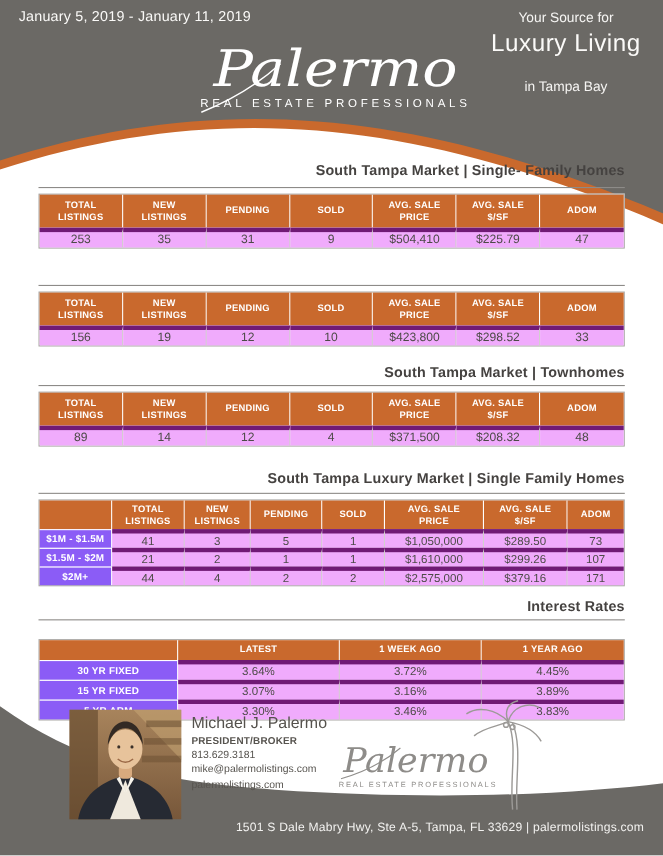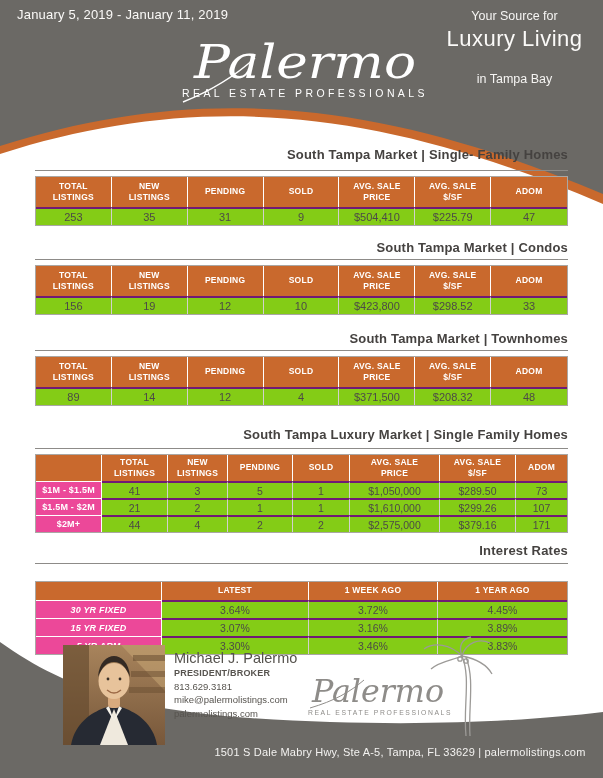--- a/index.html
+++ b/index.html
@@ -23,32 +23,32 @@
 
   
   .grid-table { position:absolute; left:35px; width:533px; display:grid; border:1px solid #a9a7a4; background:#fff; }
   .market-table   { grid-template-columns:repeat(7,1fr); }
   .luxury-table   { grid-template-columns:66px 66px 60px 65px 57px 90px 76px 1fr; }
   .interest-table { grid-template-columns:126px 147px 129px 1fr; }
 
   .hcell, .lcell, .vcell { display:flex; align-items:center; justify-content:center; text-align:center; }
   .hcell { background:#c9692d; color:#fff; font-size:8.5px; font-weight:700; letter-spacing:.25px;
            white-space:pre-line; line-height:1.3; border-right:1px solid #fff; padding:1px 2px; }
-  .lcell { background:#ec4899; color:#fff; font-size:9px; font-weight:700; letter-spacing:.2px;
+  .lcell { background:#8b5cf6; color:#fff; font-size:9px; font-weight:700; letter-spacing:.2px;
            border-right:1px solid #fff; border-top:1px solid #fff; }
-  .vcell { color:#4c4a47; border-right:1px solid #d2d0cd; border-top:2px solid #701a75; background:#84cc16; }
+  .vcell { color:#4c4a47; border-right:1px solid #d2d0cd; border-top:4px solid #701a75; background:#f0abfc; }
 
   .market-table .hcell { height:30px; }
   .market-table .vcell { height:18px; font-size:11px; }
   .luxury-table .hcell { height:26px; }
   .luxury-table .vcell, .luxury-table .lcell { height:17px; font-size:10.5px; }
   .luxury-table .lcell { font-size:9px; }
   .interest-table .hcell { height:18px; }
   .interest-table .vcell, .interest-table .lcell { height:18px; font-size:10.5px; }
-  .interest-table .lcell { font-size:9px;font-style:italic; }
+  .interest-table .lcell { font-size:9px; }
 
   .market-table   > div:nth-child(7n) { border-right:none; }
   .luxury-table   > div:nth-child(8n) { border-right:none; }
   .interest-table > div:nth-child(4n) { border-right:none; }
 
   
   .t1-title{top:147px}.t1-line{top:170px}.t1-table{top:176px}
   .t2-title{top:240px}.t2-line{top:259px}.t2-table{top:265px}
   .t3-title{top:331px}.t3-line{top:350px}.t3-table{top:356px}
   .t4-title{top:427px}.t4-line{top:448px}.t4-table{top:454px}
@@ -105,21 +105,20 @@
       <div class="hcell">ADOM</div>
       <div class="vcell">253</div>
       <div class="vcell">35</div>
       <div class="vcell">31</div>
       <div class="vcell">9</div>
       <div class="vcell">$504,410</div>
       <div class="vcell">$225.79</div>
       <div class="vcell">47</div>
     </div>
 
-  <div class="sec-title t2-title">South Tampa Market | Condos</div>
   <div class="sec-line t2-line"></div>
   <div class="grid-table market-table t2-table">
       <div class="hcell">TOTAL
 LISTINGS</div>
       <div class="hcell">NEW
 LISTINGS</div>
       <div class="hcell">PENDING</div>
       <div class="hcell">SOLD</div>
       <div class="hcell">AVG. SALE
 PRICE</div>

